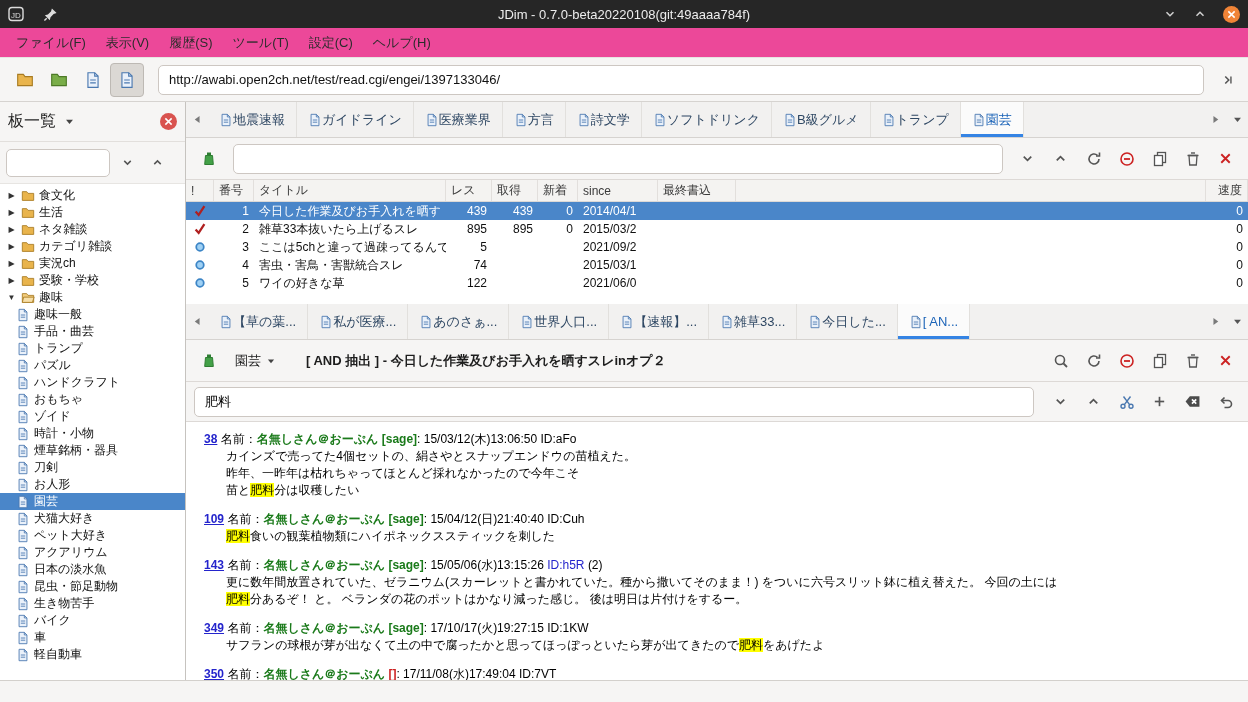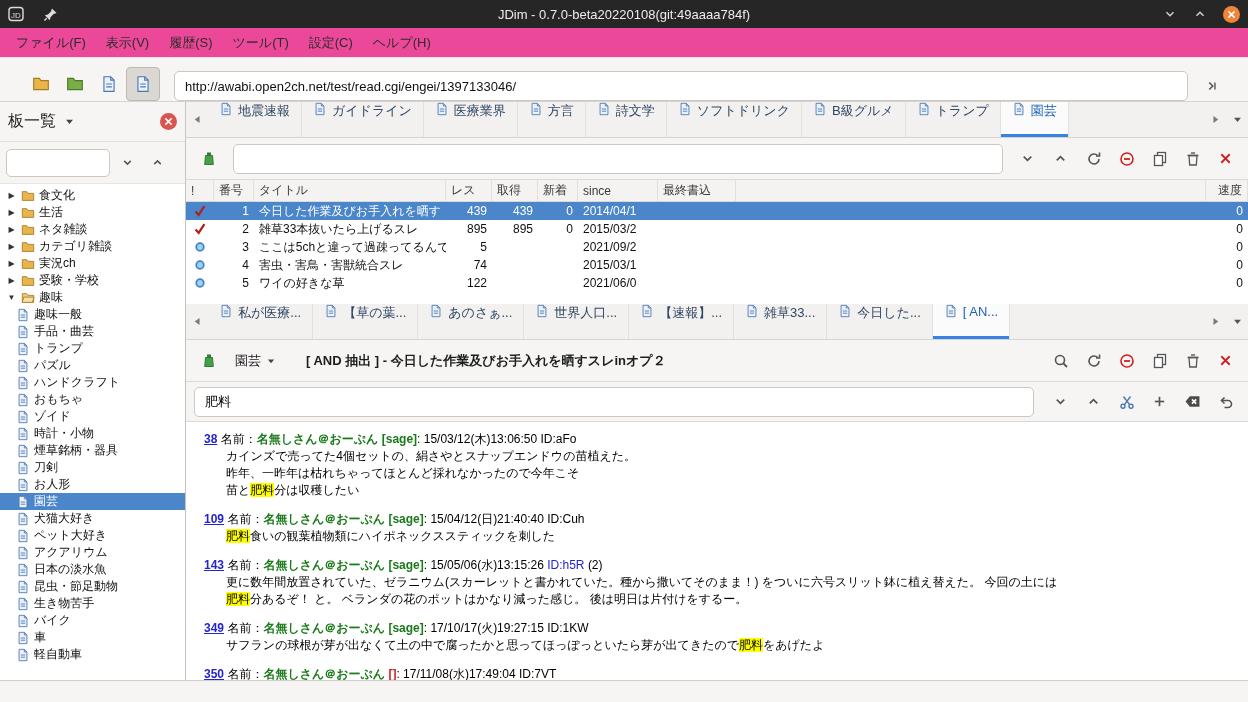--- a/index.html
+++ b/index.html
@@ -13,21 +13,21 @@
   .tb-title{flex:1;text-align:center;font-size:13px;color:#ededed;white-space:nowrap}
   .tb-controls{display:flex;gap:16px;align-items:center;width:120px;justify-content:flex-end}
   .tb-ic{display:flex;align-items:center;justify-content:center}
   .close-btn{width:17px;height:17px;border-radius:50%;background:#f08437;display:flex;align-items:center;justify-content:center}
 
   
   .menubar{height:30px;background:#ec4899;display:flex;align-items:center;padding:0 6px;border-bottom:1px solid #e7e5e2;flex:none}
   .menu-item{padding:5px 10px;font-size:13px;color:#2c2c2c;border-radius:4px}
 
   
-  .toolbar{height:44px;background:#f6f5f4;display:flex;align-items:flex-end;padding:0 24px;border-bottom:1px solid #d6d3d0;flex:none}
+  .toolbar{height:44px;background:#f6f5f4;display:flex;align-items:center;padding:0 8px;border-bottom:1px solid #d6d3d0;flex:none}
   .tool-btn{width:34px;height:34px;display:flex;align-items:center;justify-content:center;border-radius:4px;flex:none}
   .tool-btn.active{background:#dbd8d4;border:1px solid #bdb9b4}
   .url-entry{flex:1;height:30px;background:#fff;border:1px solid #cdc7c2;border-radius:5px;margin:0 10px 0 14px;padding:0 10px;font-size:13px;color:#111;outline:none;font-family:inherit}
   .expand-btn{width:26px;height:30px;display:flex;align-items:center;justify-content:center}
 
   .content{flex:1;display:flex;min-height:0}
 
   
   .sidebar{width:186px;flex:none;border-right:1px solid #c6c3bf;display:flex;flex-direction:column;background:#fff}
   .sb-header{height:40px;background:#f6f5f4;display:flex;align-items:center;padding:0 8px;border-bottom:1px solid #e2dfdc;flex:none;gap:8px}
@@ -44,21 +44,21 @@
   .tree-row.selected{background:#4a86c9;color:#fff}
   .tree-row .lbl{overflow:hidden}
 
   
   .main{flex:1;display:flex;flex-direction:column;min-width:0;background:#fff}
 
   
   .tabbar{height:36px;background:#f2f1f0;border-bottom:1px solid #d6d3d0;display:flex;align-items:stretch;flex:none;overflow:hidden}
   .tab-scroll{width:22px;display:flex;align-items:center;justify-content:center;flex:none}
   .tab-scroll.right{margin-left:auto}
-  .tab{display:flex;gap:5px;padding:0 11px;font-size:13px;color:#2e4763;border-right:1px solid #e2e0dd;position:relative;white-space:nowrap;flex:none}
+  .tab{display:flex;align-items:center;padding:0 11px;font-size:13px;color:#2e4763;border-right:1px solid #e2e0dd;position:relative;white-space:nowrap;flex:none}
   .tab.active{background:#fbfbfb;color:#1c64b8}
   .tab.active::after{content:"";position:absolute;left:0;right:0;bottom:0;height:3px;background:#3584e4}
 
   
   .panel-toolbar{height:42px;background:#f6f5f4;border-bottom:1px solid #ddd9d6;display:flex;align-items:center;padding:0 8px;gap:4px;flex:none}
   .search-entry{flex:1;height:30px;background:#fff;border:1px solid #cdc7c2;border-radius:5px;padding:0 10px;font-size:13px;outline:none;font-family:inherit;margin:0 6px}
   .icon-btn{width:29px;height:29px;display:flex;align-items:center;justify-content:center;border-radius:4px;flex:none}
   .board-label{display:flex;align-items:center;gap:5px;padding:0 8px;font-size:13px;color:#222}
   .pane-title{font-weight:bold;color:#1d1d1d;font-size:13px;white-space:nowrap;overflow:hidden;margin-left:18px;flex:1}
 
@@ -713,30 +713,30 @@
               <polygon points="11,3 11,13 4,8" fill="#7a7a7a"></polygon>
             </svg>
           </span>
           <span class="tab">
             <span>
               <svg class="ic" viewBox="0 0 16 16">
                 <path d="M3.5 1.5h6l3 3v10h-9z" fill="#eaf1fa" stroke="#4a78b0"></path>
                 <path d="M9.5 1.5v3h3M5.5 8h5M5.5 10.5h5" fill="none" stroke="#4a78b0"></path>
               </svg>
             </span>
+            <span class="tab-label">【草の葉...</span>
+          </span>
+          <span class="tab">
+            <span>
+              <svg class="ic" viewBox="0 0 16 16">
+                <path d="M3.5 1.5h6l3 3v10h-9z" fill="#eaf1fa" stroke="#4a78b0"></path>
+                <path d="M9.5 1.5v3h3M5.5 8h5M5.5 10.5h5" fill="none" stroke="#4a78b0"></path>
+              </svg>
+            </span>
             <span class="tab-label">私が医療...</span>
-          </span>
-          <span class="tab">
-            <span>
-              <svg class="ic" viewBox="0 0 16 16">
-                <path d="M3.5 1.5h6l3 3v10h-9z" fill="#eaf1fa" stroke="#4a78b0"></path>
-                <path d="M9.5 1.5v3h3M5.5 8h5M5.5 10.5h5" fill="none" stroke="#4a78b0"></path>
-              </svg>
-            </span>
-            <span class="tab-label">【草の葉...</span>
           </span>
           <span class="tab">
             <span>
               <svg class="ic" viewBox="0 0 16 16">
                 <path d="M3.5 1.5h6l3 3v10h-9z" fill="#eaf1fa" stroke="#4a78b0"></path>
                 <path d="M9.5 1.5v3h3M5.5 8h5M5.5 10.5h5" fill="none" stroke="#4a78b0"></path>
               </svg>
             </span>
             <span class="tab-label">あのさぁ...</span>
           </span>

